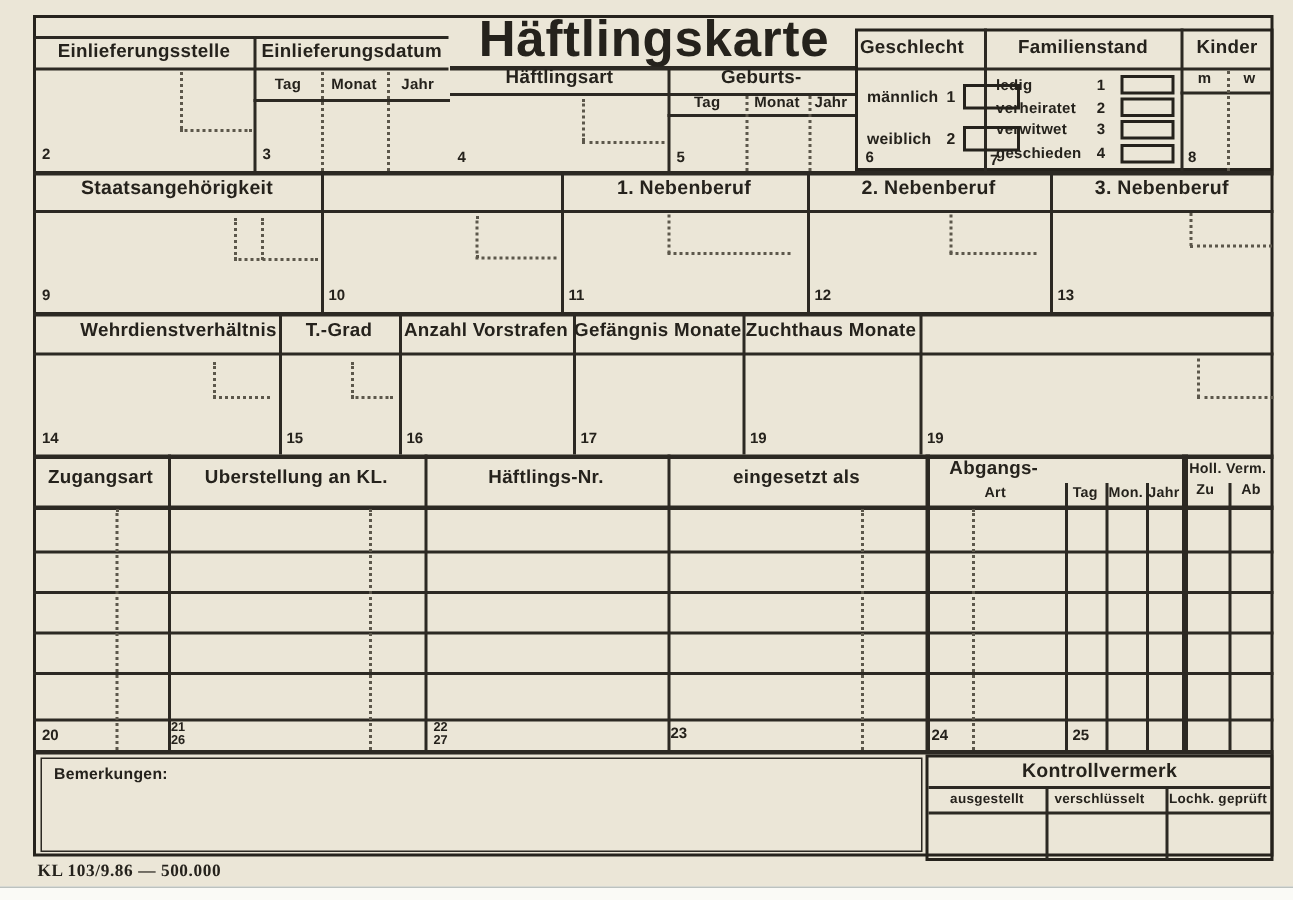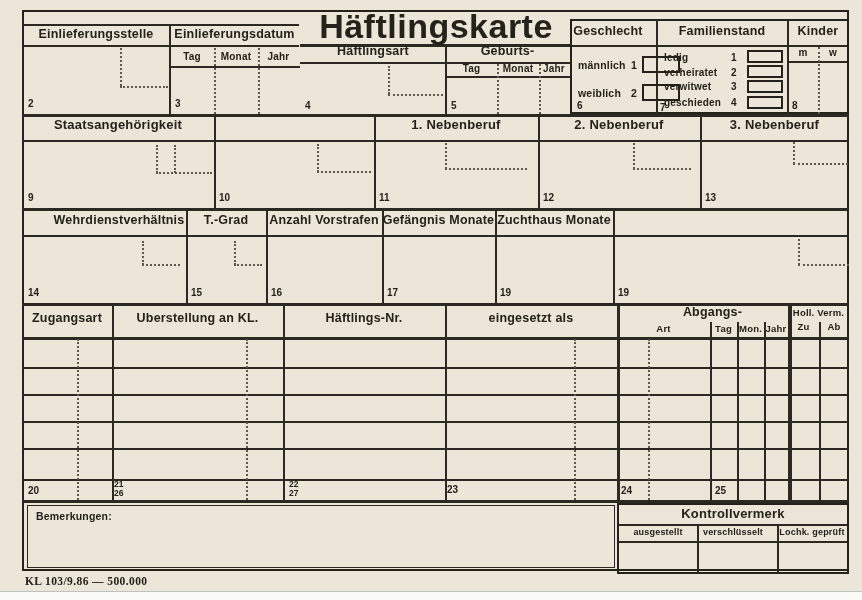--- a/index.html
+++ b/index.html
@@ -180,21 +180,21 @@
   <div class="vl vl3" style="left:788px;top:303px;height:197px"></div>
   <div class="vl" style="left:710px;top:322px;height:178px"></div>
   <div class="vl" style="left:737px;top:322px;height:178px"></div>
   <div class="vl" style="left:764px;top:322px;height:178px"></div>
   <div class="vl" style="left:819px;top:322px;height:178px"></div>
 
   <span class="lbl" style="left:22px;top:312px;width:90px">Zugangsart</span>
   <span class="lbl" style="left:283px;top:312px;width:162px">Häftlings-Nr.</span>
   <span class="lbl" style="left:112px;top:312px;width:171px">Uberstellung an KL.</span>
   <span class="lbl" style="left:445px;top:312px;width:172px">eingesetzt als</span>
-  <span class="lbl" style="left:632px;top:306px;width:161px">Abgangs-</span>
+  <span class="lbl" style="left:582px;top:306px;width:161px">Abgangs-</span>
   <span class="lbl s95" style="left:617px;top:324px;width:93px">Art</span>
   <span class="lbl s95" style="left:710px;top:324px;width:27px">Tag</span>
   <span class="lbl s95" style="left:737px;top:324px;width:27px">Mon.</span>
   <span class="lbl s95" style="left:764px;top:324px;width:24px">Jahr</span>
   <span class="lbl s95" style="left:788px;top:308px;width:61px">Holl. Verm.</span>
   <span class="lbl s95" style="left:788px;top:322px;width:31px">Zu</span>
   <span class="lbl s95" style="left:819px;top:322px;width:30px">Ab</span>
 
   <div class="hl hl2" style="left:22px;top:337px;width:827px"></div>
 

